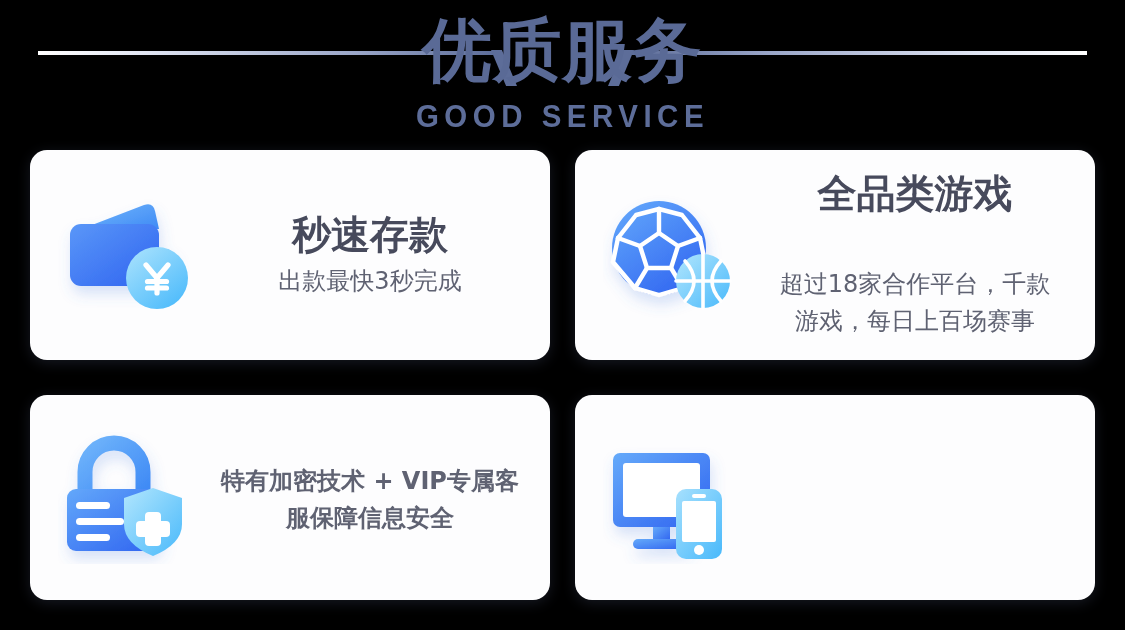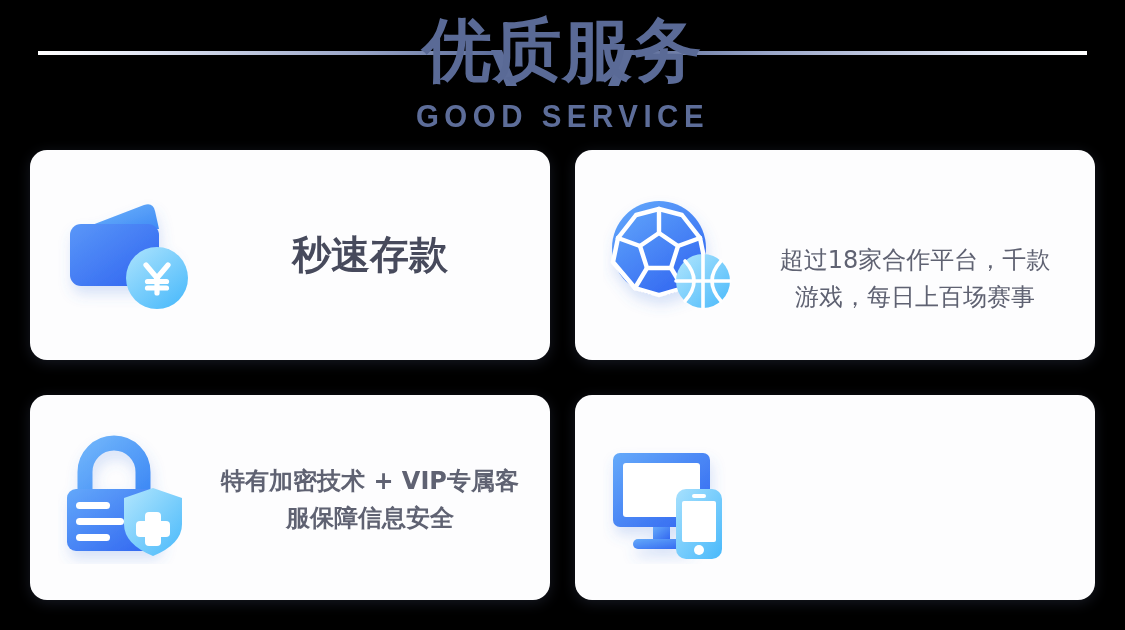--- a/index.html
+++ b/index.html
@@ -119,20 +119,21 @@
             <path d="M88 76 L99 89"></path>
               <path d="M110 76 L99 89"></path>
             <path d="M99 89 L99 104"></path>
               <path d="M89.5 92.5 H108.5"></path>
               <path d="M89.5 99 H108.5"></path>
           </g>
         </svg>
       </div>
       <div class="txt">
         <div class="c-title">秒速存款</div>
+        <div class="c-sub">出款最快3秒完成</div>
       </div>
     </div>
 
     <div class="card two-line">
       <div class="icon-wrap">
         <svg viewBox="0 0 132 132" xmlns="http://www.w3.org/2000/svg">
           <defs>
             <linearGradient id="s1" x1="0.15" y1="0" x2="0.85" y2="1">
               <stop offset="0" stop-color="#61a6fb"></stop>
                 <stop offset="1" stop-color="#2f63f0"></stop>
@@ -164,20 +165,21 @@
           <circle cx="100" cy="92" r="27" fill="url(#b1)"></circle>
           <g fill="none" stroke="#ffffff" stroke-width="3.6" stroke-linecap="round">
             <path d="M100 65 L100 119"></path>
             <path d="M73 92 L127 92"></path>
             <path d="M82 72 Q100 92 82 112"></path>
             <path d="M118 72 Q100 92 118 112"></path>
           </g>
         </svg>
       </div>
       <div class="txt">
+        <div class="c-title">全品类游戏</div>
         <div class="c-sub" style="white-space:pre-line;margin-top:48px;">超过18家合作平台，千款
 游戏，每日上百场赛事</div>
       </div>
     </div>
 
     <div class="card two-line">
       <div class="icon-wrap">
         <svg viewBox="0 0 132 132" xmlns="http://www.w3.org/2000/svg">
           <defs>
             <linearGradient id="l1" x1="0" y1="0" x2="1" y2="1">

